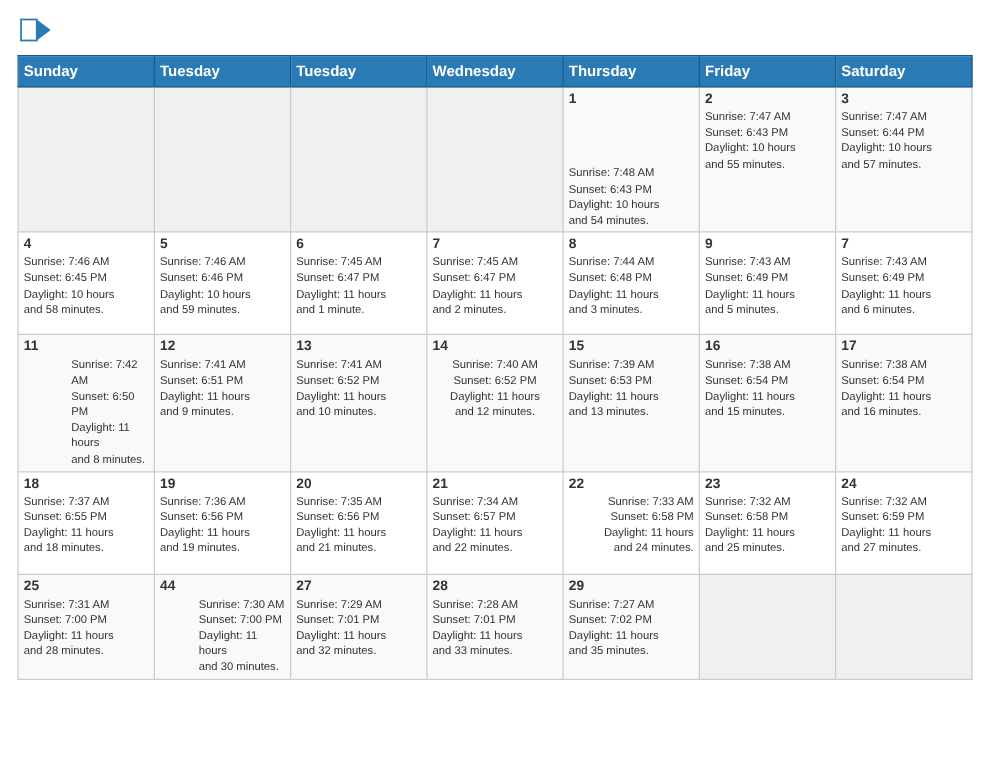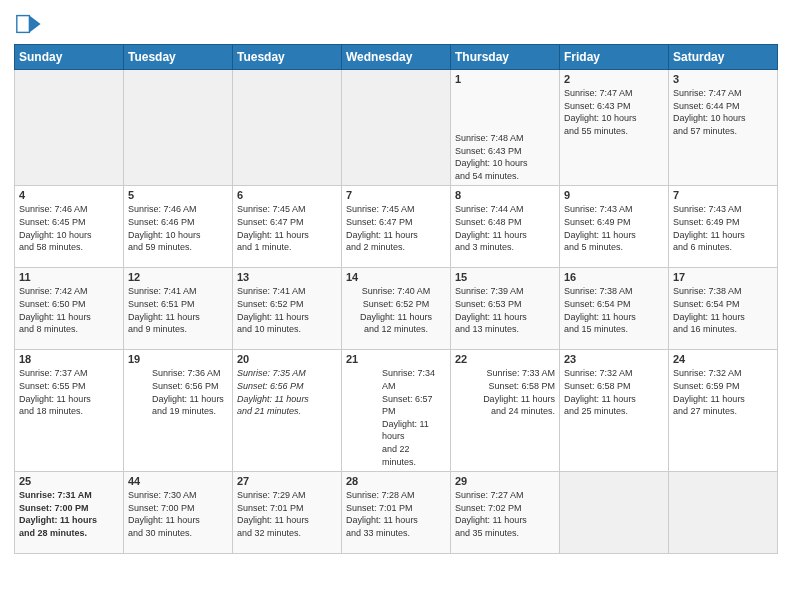--- a/index.html
+++ b/index.html
@@ -210,21 +210,21 @@
             <span class="day-num">7</span>
             <div class="day-info" style="white-space: pre-line;">Sunrise: 7:43 AM
 Sunset: 6:49 PM
 Daylight: 11 hours
 and 6 minutes.</div>
           </td>
         </tr>
         <tr>
           <td>
             <span class="day-num">11</span>
-            <div class="day-info" style="white-space: pre-line;">Sunrise: 7:42 AM
+            <div class="day-info" style="white-space: pre-line; margin-left: 38px;">Sunrise: 7:42 AM
 Sunset: 6:50 PM
 Daylight: 11 hours
 and 8 minutes.</div>
           </td>
           <td>
             <span class="day-num">12</span>
             <div class="day-info" style="white-space: pre-line;">Sunrise: 7:41 AM
 Sunset: 6:51 PM
 Daylight: 11 hours
 and 9 minutes.</div>
@@ -268,35 +268,35 @@
         <tr>
           <td>
             <span class="day-num">18</span>
             <div class="day-info" style="white-space: pre-line;">Sunrise: 7:37 AM
 Sunset: 6:55 PM
 Daylight: 11 hours
 and 18 minutes.</div>
           </td>
           <td>
             <span class="day-num">19</span>
-            <div class="day-info" style="white-space: pre-line; margin-left: 24px;">Sunrise: 7:36 AM
+            <div class="day-info" style="white-space: pre-line;">Sunrise: 7:36 AM
 Sunset: 6:56 PM
 Daylight: 11 hours
 and 19 minutes.</div>
           </td>
           <td>
             <span class="day-num">20</span>
-            <div class="day-info" style="white-space: pre-line; font-style: italic;">Sunrise: 7:35 AM
+            <div class="day-info" style="white-space: pre-line;">Sunrise: 7:35 AM
 Sunset: 6:56 PM
 Daylight: 11 hours
 and 21 minutes.</div>
           </td>
           <td>
             <span class="day-num">21</span>
-            <div class="day-info" style="white-space: pre-line; margin-left: 36px;">Sunrise: 7:34 AM
+            <div class="day-info" style="white-space: pre-line;">Sunrise: 7:34 AM
 Sunset: 6:57 PM
 Daylight: 11 hours
 and 22 minutes.</div>
           </td>
           <td>
             <span class="day-num">22</span>
             <div class="day-info" style="white-space: pre-line; text-align: right;">Sunrise: 7:33 AM
 Sunset: 6:58 PM
 Daylight: 11 hours
 and 24 minutes.</div>
@@ -312,28 +312,28 @@
             <span class="day-num">24</span>
             <div class="day-info" style="white-space: pre-line;">Sunrise: 7:32 AM
 Sunset: 6:59 PM
 Daylight: 11 hours
 and 27 minutes.</div>
           </td>
         </tr>
         <tr>
           <td>
             <span class="day-num">25</span>
-            <div class="day-info" style="white-space: pre-line; font-weight: bold;">Sunrise: 7:31 AM
+            <div class="day-info" style="white-space: pre-line;">Sunrise: 7:31 AM
 Sunset: 7:00 PM
 Daylight: 11 hours
 and 28 minutes.</div>
           </td>
           <td>
             <span class="day-num">44</span>
-            <div class="day-info" style="white-space: pre-line;">Sunrise: 7:30 AM
+            <div class="day-info" style="white-space: pre-line; margin-left: 31px;">Sunrise: 7:30 AM
 Sunset: 7:00 PM
 Daylight: 11 hours
 and 30 minutes.</div>
           </td>
           <td>
             <span class="day-num">27</span>
             <div class="day-info" style="white-space: pre-line;">Sunrise: 7:29 AM
 Sunset: 7:01 PM
 Daylight: 11 hours
 and 32 minutes.</div>

